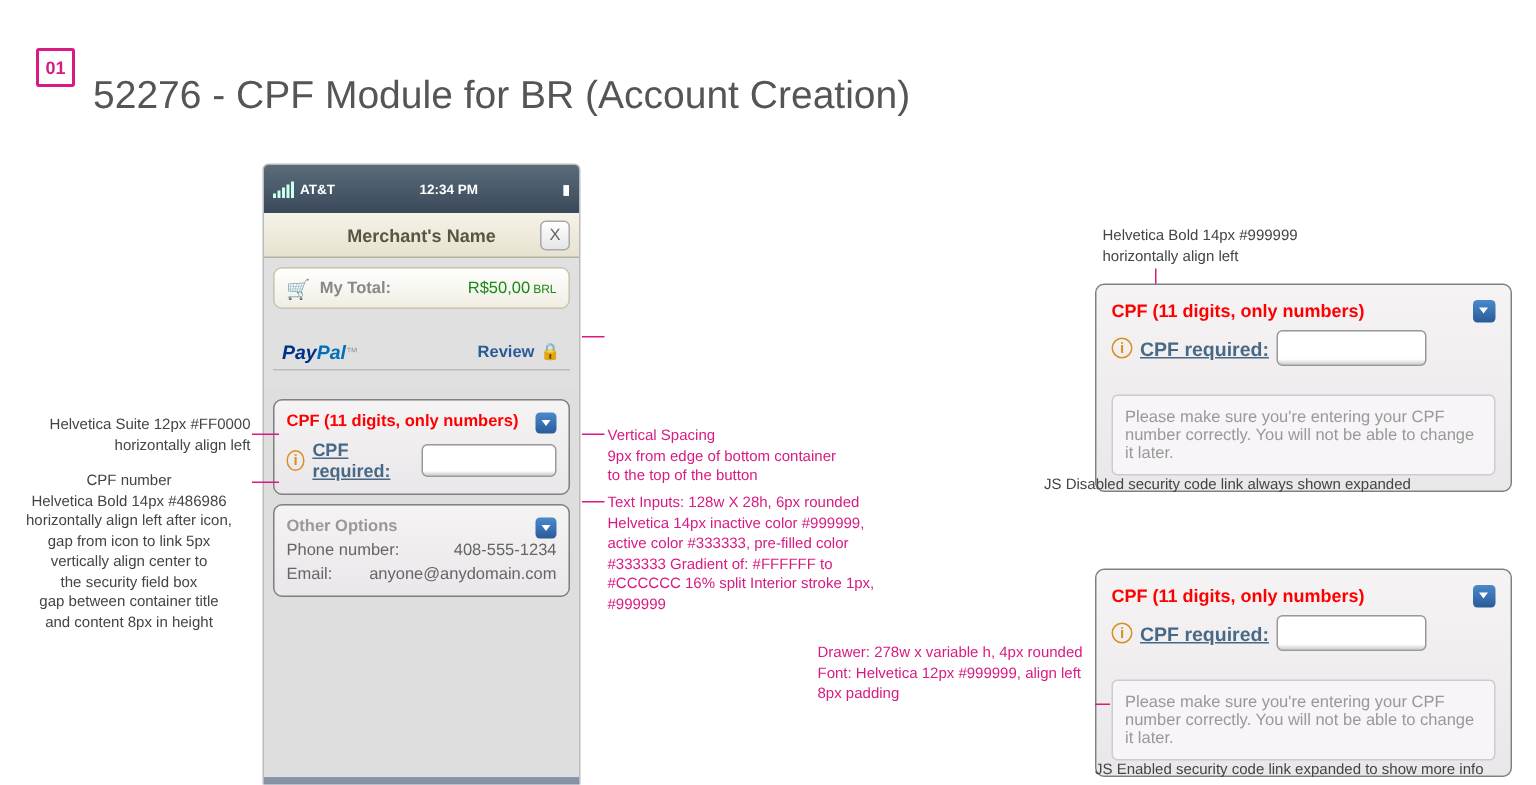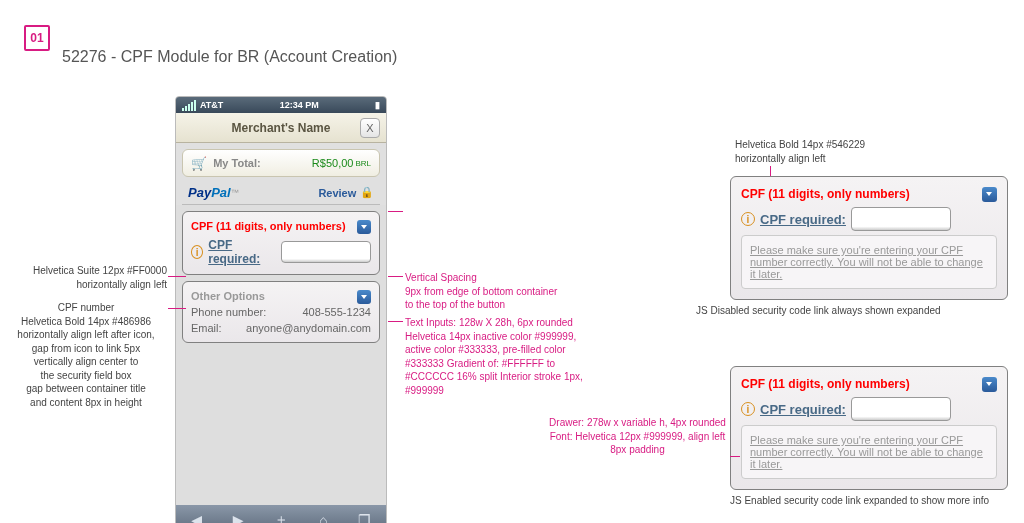--- a/index.html
+++ b/index.html
@@ -1,41 +1,41 @@
 <!DOCTYPE html>
 <html><head>
 <meta charset="utf-8">
 <style>
 * { box-sizing: border-box; margin: 0; padding: 0; font-family: Helvetica, Arial, sans-serif; }
 body { background: #fff; width: 1024px; height: 523px; position: relative; overflow: hidden; }
 
 .page-header { display: flex; align-items: center; padding: 10px 24px; }
 .page-badge { width: 26px; height: 26px; border: 2px solid #d81b82; color: #d81b82; font-size: 12px; font-weight: bold; display: flex; align-items: center; justify-content: center; border-radius: 2px; margin-right: 12px; }
-.page-title { font-size: 16px; color: #555; font-weight: 400; margin-top: 38px; }
+.page-title { font-size: 26px; color: #555; font-weight: 400; margin-top: 38px; }
 
 .canvas { position: relative; width: 100%; height: 480px; }
 
 
 .phone { position: absolute; left: 175px; top: 20px; width: 212px; height: 440px; background: #e0e0e0; border-radius: 4px; border: 1px solid #bbb; display: flex; flex-direction: column; overflow: hidden; }
-.statusbar { height: 16px; background: linear-gradient(#5a6b7a,#39495a); display: flex; align-items: center; justify-content: space-between; padding: 0 6px; color: #fff; font-size: 9px; font-weight: bold; }
+.statusbar { height: 32px; background: linear-gradient(#5a6b7a,#39495a); display: flex; align-items: center; justify-content: space-between; padding: 0 6px; color: #fff; font-size: 9px; font-weight: bold; }
 .sig { display:flex; gap:1px; align-items:flex-end;}
 .sig span{width:2px;background:#cfe;}
 .sig span:nth-child(1){height:3px}.sig span:nth-child(2){height:5px}.sig span:nth-child(3){height:7px}.sig span:nth-child(4){height:9px}.sig span:nth-child(5){height:11px}
 
 .merchbar { height: 30px; background: linear-gradient(#f5f3e8,#e6e2d0); display:flex; align-items:center; justify-content:center; position:relative; border-bottom:1px solid #b8b3a0; }
 .merchbar .mname { font-size:12px; font-weight:bold; color:#5a5542; }
 .merchbar .close { position:absolute; right:6px; width:20px; height:20px; border:1px solid #aaa; border-radius:4px; display:flex; align-items:center; justify-content:center; font-size:11px; color:#666; background:linear-gradient(#fff,#e5e5e5); }
 
 .totalbar { margin:6px 6px 4px 6px; height:28px; background:linear-gradient(#fff,#f0eee2); border:1px solid #c9c5b0; border-radius:6px; display:flex; align-items:center; padding:0 8px; font-size:11px; }
 .cart-icon { color:#2a6ea8; font-size:13px; margin-right:6px; }
 .mytotal { color:#888; font-weight:bold; flex:1; }
 .totamt { color:#1a8a1a; font-weight:normal; }
 .totcur { font-size:8px; color:#1a8a1a; margin-left:2px; }
 
-.pphead { margin:0 6px; height:24px; display:flex; align-items:center; padding:0 6px; border-bottom:1px solid #bbb;}
+.pphead { margin:13px 6px; height:24px; display:flex; align-items:center; padding:0 6px; border-bottom:1px solid #bbb;}
 .pplogo { font-style:italic; font-weight:bold; font-size:13px; }
 .pplogo .p1{color:#003087}.pplogo .p2{color:#0070ba}
 .spacer{flex:1}
 .review { color:#2a5a9a; font-size:11px; font-weight:bold; margin-right:4px;}
 .lock-icon { color:#2a5a9a; font-size:11px;}
 
 .content { flex:1; overflow:hidden; padding:0 6px 4px 6px; background:#dedede; }
 
 .panel { background:linear-gradient(#F5F3F4,#EAE7EA); border:1px solid #808080; border-radius:6px; padding:8px 8px; margin-top:6px; font-size:11px; color:#666; position:relative;}
 .panel .hd { font-weight:bold; color:#999; font-size:11px; }
@@ -62,21 +62,21 @@
 .anno { position:absolute; font-size:10px; color:#444; line-height:1.35; }
 .anno.pink { color:#d81b82; }
 .line { position:absolute; background:#d81b82; }
 .line.h { height:1px; }
 
 
 .drawer { position:absolute; width:278px; border:1px solid #808080; border-radius:6px; background:linear-gradient(#F5F3F4,#EAE7EA); padding:10px; }
 .drawer .cpf-err { font-size:12px;}
 .drawer .cpf-link { font-size:13px;}
 .drawer .cpf-input { width:100px; height:24px;}
-.drawer .msgbox { margin-top:4px; border:1px solid #ccc; border-radius:4px; background:#f7f5f7; padding:8px; font-size:11px; color:#999;text-decoration:underline;}
+.drawer .msgbox { margin-top:19px; border:1px solid #ccc; border-radius:4px; background:#f7f5f7; padding:8px; font-size:11px; color:#999;}
 .drawer .chev { position:absolute; right:10px; top:10px; width:15px; height:15px; border-radius:3px; background:linear-gradient(#4a8acb,#2a5a9a);}
 .drawer .chev::after{content:"";position:absolute;left:4px;top:5px;border-left:3.5px solid transparent;border-right:3.5px solid transparent;border-top:4.5px solid #fff;}
 
 </style>
 </head>
 <body>
 
 <div class="page-header">
   <div class="page-badge">01</div>
   <div class="page-title">52276 - CPF Module for BR (Account Creation)</div>
@@ -173,21 +173,21 @@
   <div class="line h" style="left:388px; top:200px; width:15px"></div>
 
   <div class="anno pink" style="left:405px; top:240px; width:220px; white-space:pre-line">Text Inputs: 128w X 28h, 6px rounded
 Helvetica 14px inactive color #999999,
 active color #333333, pre-filled color
 #333333 Gradient of: #FFFFFF to
 #CCCCCC 16% split Interior stroke 1px,
 #999999</div>
   <div class="line h" style="left:388px; top:245px; width:15px"></div>
 
-  <div class="anno" style="left:735px; top:62px; width:200px; white-space:pre-line">Helvetica Bold 14px #546229
+  <div class="anno" style="left:735px; top:62px; width:200px; white-space:pre-line">Helvetica Bold 14px #999999
 horizontally align left</div>
   <div class="line" style="left:770px; top:90px; width:1px; height:14px"></div>
 
   <div class="drawer" style="left:730px; top:100px">
     <div class="chev"></div>
     <div class="cpf-err">CPF (11 digits, only numbers)</div>
     <div class="cpf-row">
       <div class="info-icon">i</div>
       <span class="cpf-link">CPF required:</span>
       <input class="cpf-input" style="">
@@ -201,18 +201,18 @@
     <div class="cpf-err">CPF (11 digits, only numbers)</div>
     <div class="cpf-row">
       <div class="info-icon">i</div>
       <span class="cpf-link">CPF required:</span>
       <input class="cpf-input" style="">
     </div>
     <div class="msgbox">Please make sure you're entering your CPF number correctly. You will not be able to change it later.</div>
   </div>
   <div class="anno" style="left:730px; top:418px; width:290px">JS Enabled security code link expanded to show more info</div>
 
-  <div class="anno pink" style="left:545px; top:340px; width:185px; text-align:center; white-space:pre-line">Drawer: 278w x variable h, 4px rounded
+  <div class="anno pink" style="left:545px; top:340px; width:185px; text-align:left; white-space:pre-line">Drawer: 278w x variable h, 4px rounded
 Font: Helvetica 12px #999999, align left
 8px padding</div>
   <div class="line h" style="left:730px; top:380px; width:10px"></div>
 
 </div>
 
 </body></html>

